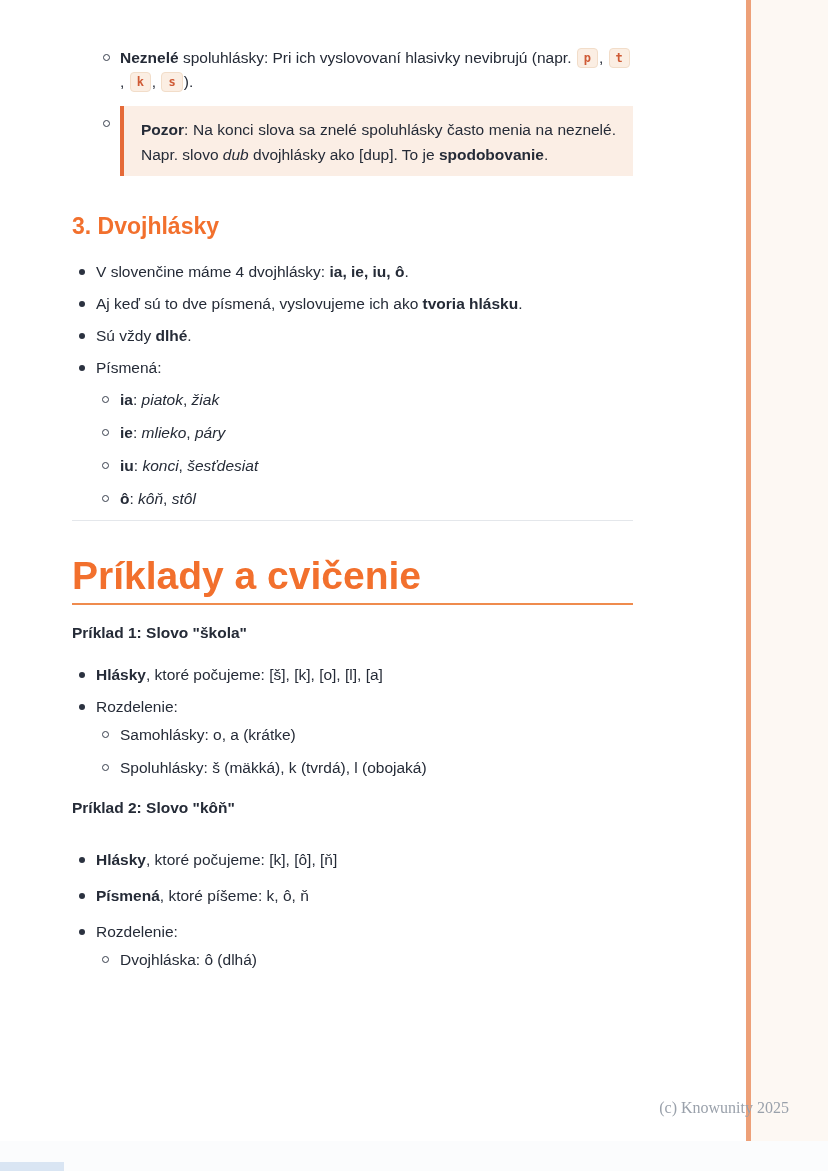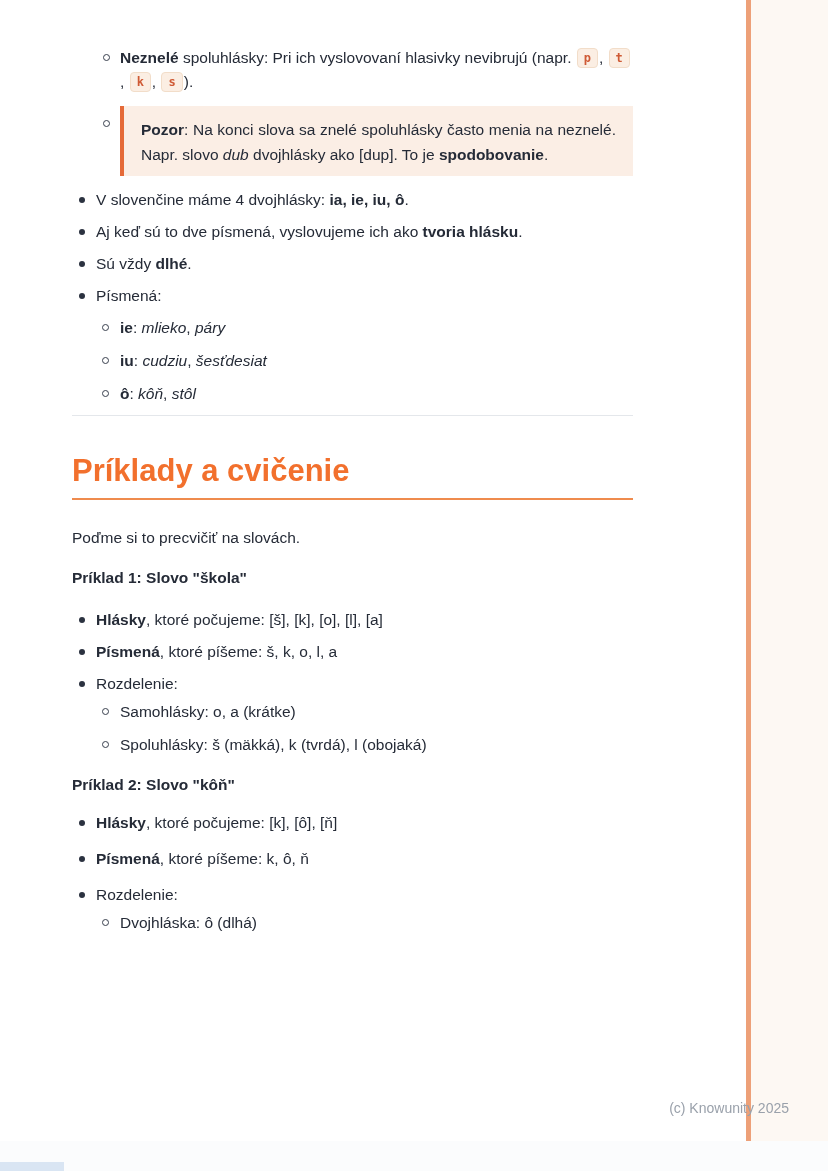--- a/index.html
+++ b/index.html
@@ -83,36 +83,36 @@
   }
 
   .h2 {
     margin: 36px 0 20px 0;
     font-size: 23px; line-height: 28px;
     font-weight: 700; color: #f2702d;
   }
 
   .h1 {
     margin: 36px 0 0 0;
-    font-size: 31px; line-height: 38px;
+    font-size: 39px; line-height: 38px;
     font-weight: 700; color: #f2702d;
     padding-bottom: 8px;
     border-bottom: 2px solid #ef8b4e;
   }
 
   .divider {
     border: none;
     border-top: 1px solid #e4e7eb;
     margin: 0;
   }
 
   .para { margin: 26px 0 0 0; }
   .para-title { margin: 16px 0 0 0; font-weight: 700; }
   .mt-18 { margin-top: 18px; }
-  .mt-14 { margin-top: 14px; }
+  .mt-14 { margin-top: 28px; }
   .spread > .li { margin-bottom: 12px; }
 
   
   .b { font-weight: 700; }
   .i { font-style: italic; }
   .chip {
     font-family: "DejaVu Sans Mono", "Liberation Mono", monospace;
     font-size: 12px;
     font-weight: 700;
     color: #cf5a35;
@@ -124,24 +124,25 @@
     display: inline-block;
     line-height: 14px;
     position: relative;
     top: -1px;
   }
 
   .footer {
     position: absolute;
     top: 1101px;
     right: 39px;
-    font-size: 14px;
+    font-size: 16px;
     line-height: 14px;
     color: #9aa1ab;
     z-index: 2;
+    font-family: Liberation Serif, serif;
   }
 </style>
 </head>
 <body>
 
 <div class="page">
 
   <div class="right-margin"></div>
   <div class="accent-stripe"></div>
 
@@ -151,61 +152,61 @@
       <li class="li">
         <span class="li-text"><span class="b">Neznelé</span><span> spoluhlásky: Pri ich vyslovovaní hlasivky nevibrujú (napr. </span><span class="chip">p</span><span>, </span><span class="chip">t</span><span>, </span><span class="chip">k</span><span>, </span><span class="chip">s</span><span>).</span></span>
       </li>
       <li class="li callout-holder">
         <div class="callout">
           <p class="callout-text"><span class="b">Pozor</span><span>: Na konci slova sa znelé spoluhlásky často menia na neznelé. Napr. slovo </span><span class="i">dub</span><span> dvojhlásky ako [dup]. To je </span><span class="b">spodobovanie</span><span>.</span></p>
         </div>
       </li>
     </ul>
 
+    <h2 class="h2">3. Dvojhlásky</h2>
 
     <ul class="list disc">
       <li class="li">
         <span class="li-text"><span>V slovenčine máme 4 dvojhlásky: </span><span class="b">ia, ie, iu, ô</span><span>.</span></span>
       </li>
       <li class="li">
         <span class="li-text"><span>Aj keď sú to dve písmená, vyslovujeme ich ako </span><span class="b">tvoria hlásku</span><span>.</span></span>
       </li>
       <li class="li">
         <span class="li-text"><span>Sú vždy </span><span class="b">dlhé</span><span>.</span></span>
       </li>
       <li class="li">
         <span class="li-text"><span>Písmená:</span></span>
         <ul class="list circle nested">
           <li class="li">
+            <span class="li-text"><span class="b">ia</span><span>: </span><span class="i">piatok</span><span>, </span><span class="i">žiak</span></span>
+          </li>
+          <li class="li">
             <span class="li-text"><span class="b">ie</span><span>: </span><span class="i">mlieko</span><span>, </span><span class="i">páry</span></span>
           </li>
           <li class="li">
-            <span class="li-text"><span class="b">iu</span><span>: </span><span class="i">cudziu</span><span>, </span><span class="i">šesťdesiat</span></span>
+            <span class="li-text"><span class="b">iu</span><span>: </span><span class="i">konci</span><span>, </span><span class="i">šesťdesiat</span></span>
           </li>
           <li class="li">
             <span class="li-text"><span class="b">ô</span><span>: </span><span class="i">kôň</span><span>, </span><span class="i">stôl</span></span>
           </li>
         </ul>
       </li>
     </ul>
 
     <hr class="divider">
 
     <h1 class="h1">Príklady a cvičenie</h1>
 
-    <p class="para">Poďme si to precvičiť na slovách.</p>
 
     <p class="para para-title">Príklad 1: Slovo "škola"</p>
 
     <ul class="list disc mt-18">
       <li class="li">
         <span class="li-text"><span class="b">Hlásky</span><span>, ktoré počujeme: [š], [k], [o], [l], [a]</span></span>
-      </li>
-      <li class="li">
-        <span class="li-text"><span class="b">Písmená</span><span>, ktoré píšeme: š, k, o, l, a</span></span>
       </li>
       <li class="li">
         <span class="li-text"><span>Rozdelenie:</span></span>
         <ul class="list circle nested nested-tight">
           <li class="li">
             <span class="li-text">Samohlásky: o, a (krátke)</span>
           </li>
           <li class="li">
             <span class="li-text">Spoluhlásky: š (mäkká), k (tvrdá), l (obojaká)</span>
           </li>

